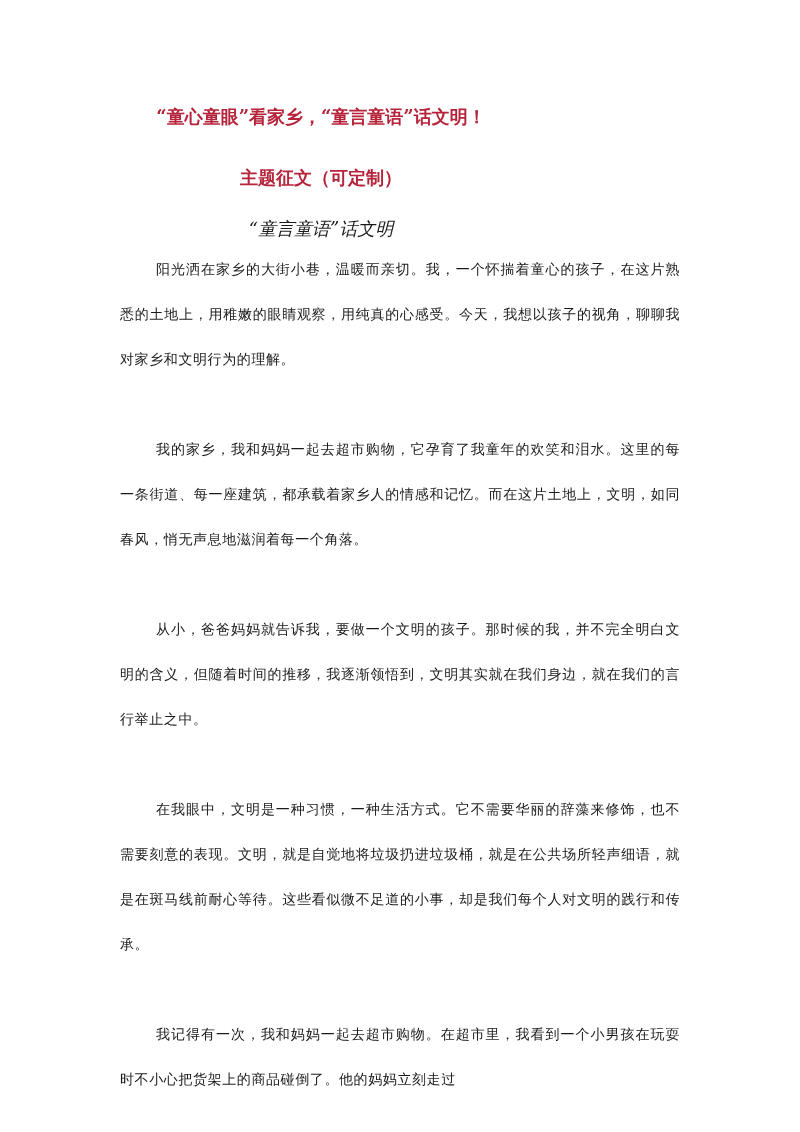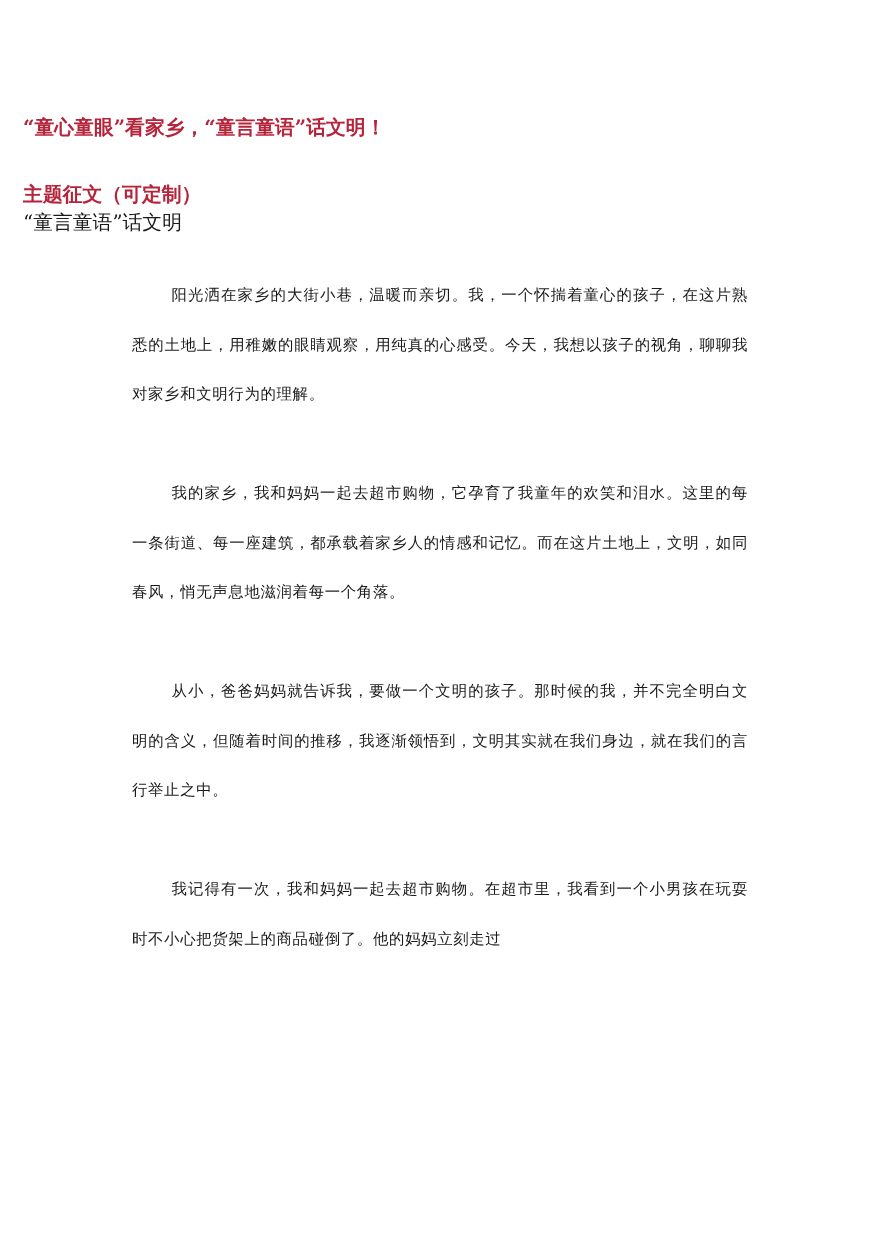--- a/index.html
+++ b/index.html
@@ -21,42 +21,43 @@
       top: 0;
       width: 800px;
       height: 1132px;
       background: #ffffff;
     }
     .title-block {
       position: absolute;
       left: 0;
       top: 104px;
       width: 642px;
-      padding-left: 21px;
+      text-align: center;
     }
     .title-line {
       font-size: 18px;
       line-height: 25px;
       white-space: nowrap;
     }
     .title-main {
       color: #b5243a;
       font-weight: bold;
       height: 25px;
     }
     .title-sub {
       color: #b5243a;
       font-weight: bold;
       margin-top: 36px;
       height: 25px;
     }
     .title-essay {
       color: #1a1a1a;
-      margin-top: 0;
+      margin-top: 26px;
       height: 25px;
+      font-style: italic;
     }
     .body {
       position: absolute;
       left: 120px;
       top: 247px;
       width: 560px;
     }
     .para {
       font-size: 14px;
       line-height: 45px;
@@ -75,16 +76,17 @@
   <div class="title-block">
     <div class="title-line title-main">“童心童眼”看家乡，“童言童语”话文明！</div>
     <div class="title-line title-sub">主题征文（可定制）</div>
     <div class="title-line title-essay">“童言童语”话文明</div>
   </div>
 
   <div class="body">
     <p class="para">阳光洒在家乡的大街小巷，温暖而亲切。我，一个怀揣着童心的孩子，在这片熟悉的土地上，用稚嫩的眼睛观察，用纯真的心感受。今天，我想以孩子的视角，聊聊我对家乡和文明行为的理解。</p>
     <p class="para">我的家乡，我和妈妈一起去超市购物，它孕育了我童年的欢笑和泪水。这里的每一条街道、每一座建筑，都承载着家乡人的情感和记忆。而在这片土地上，文明，如同春风，悄无声息地滋润着每一个角落。</p>
     <p class="para">从小，爸爸妈妈就告诉我，要做一个文明的孩子。那时候的我，并不完全明白文明的含义，但随着时间的推移，我逐渐领悟到，文明其实就在我们身边，就在我们的言行举止之中。</p>
+    <p class="para">在我眼中，文明是一种习惯，一种生活方式。它不需要华丽的辞藻来修饰，也不需要刻意的表现。文明，就是自觉地将垃圾扔进垃圾桶，就是在公共场所轻声细语，就是在斑马线前耐心等待。这些看似微不足道的小事，却是我们每个人对文明的践行和传承。</p>
     <p class="para">我记得有一次，我和妈妈一起去超市购物。在超市里，我看到一个小男孩在玩耍时不小心把货架上的商品碰倒了。他的妈妈立刻走过</p>
   </div>
 
 </div>
 
 </body></html>

